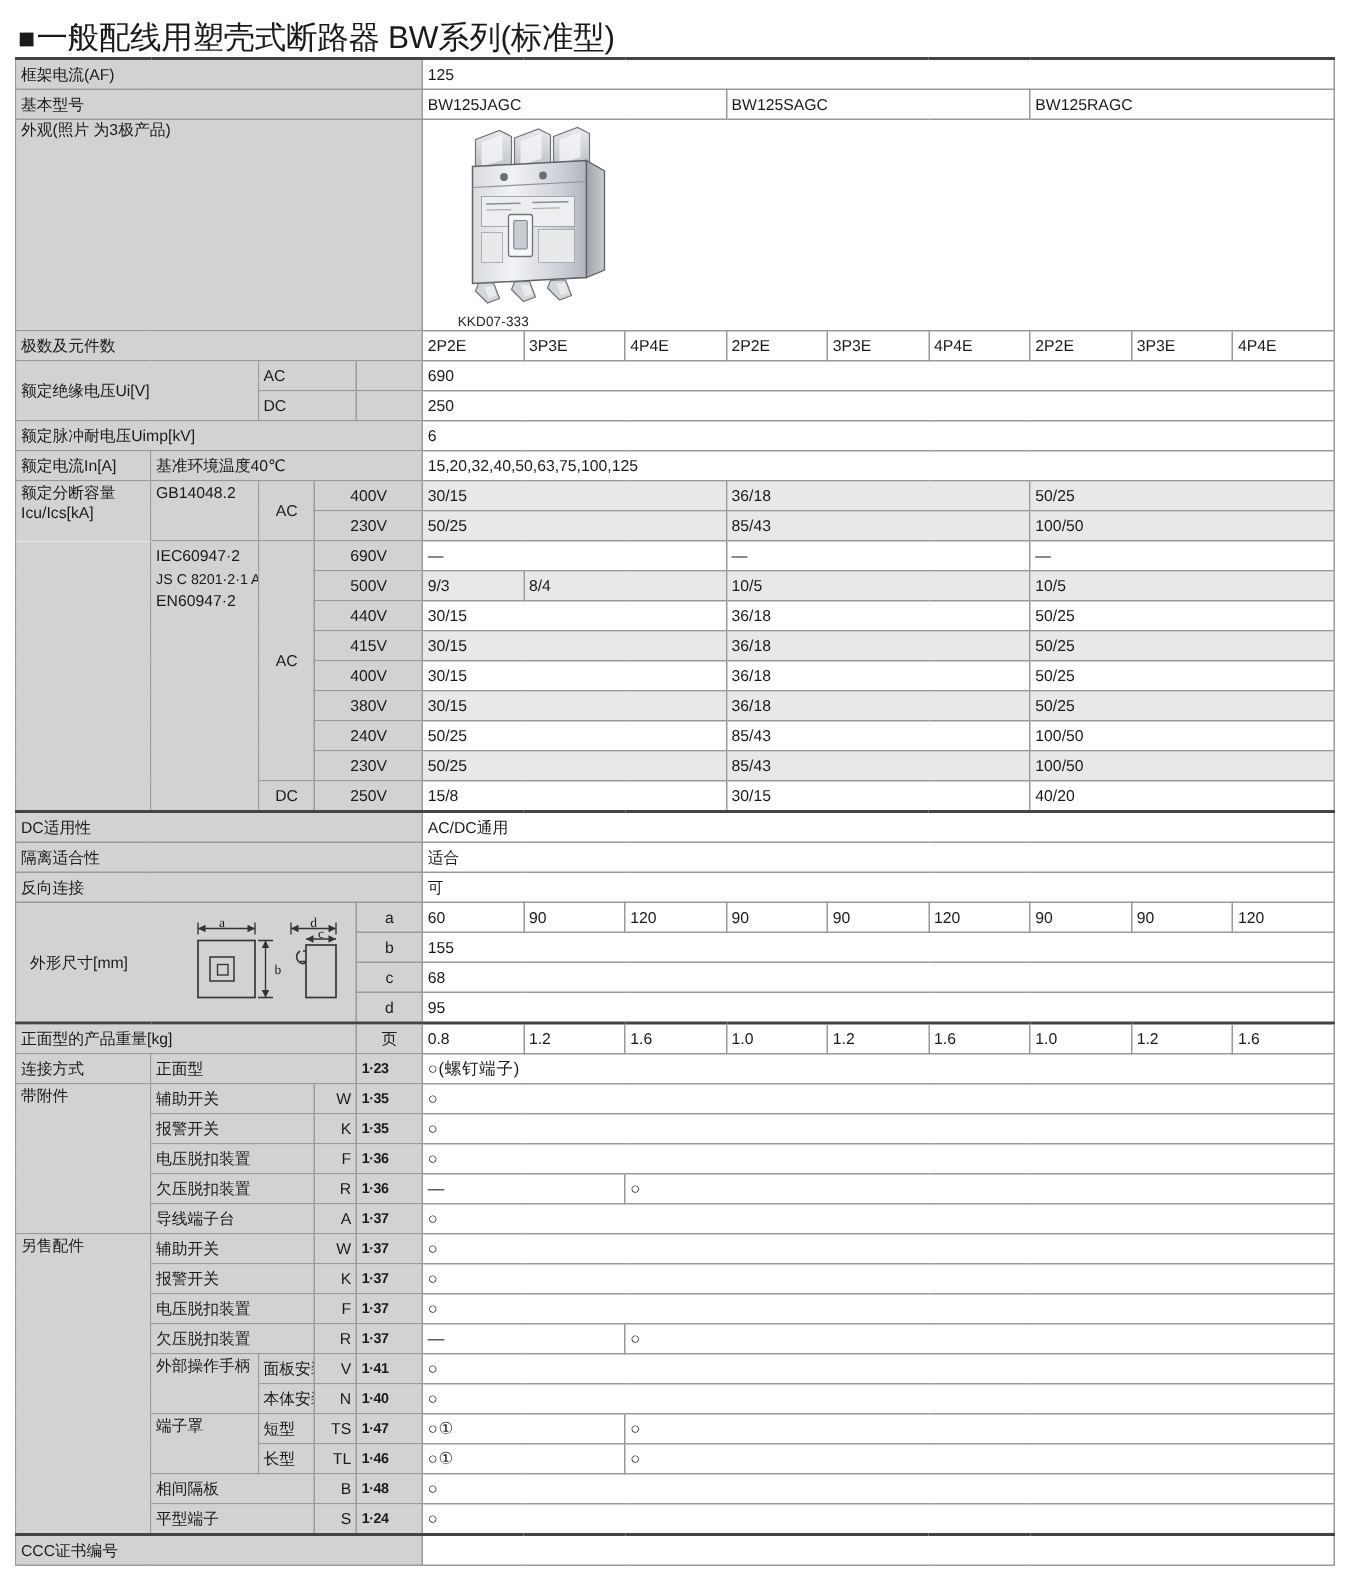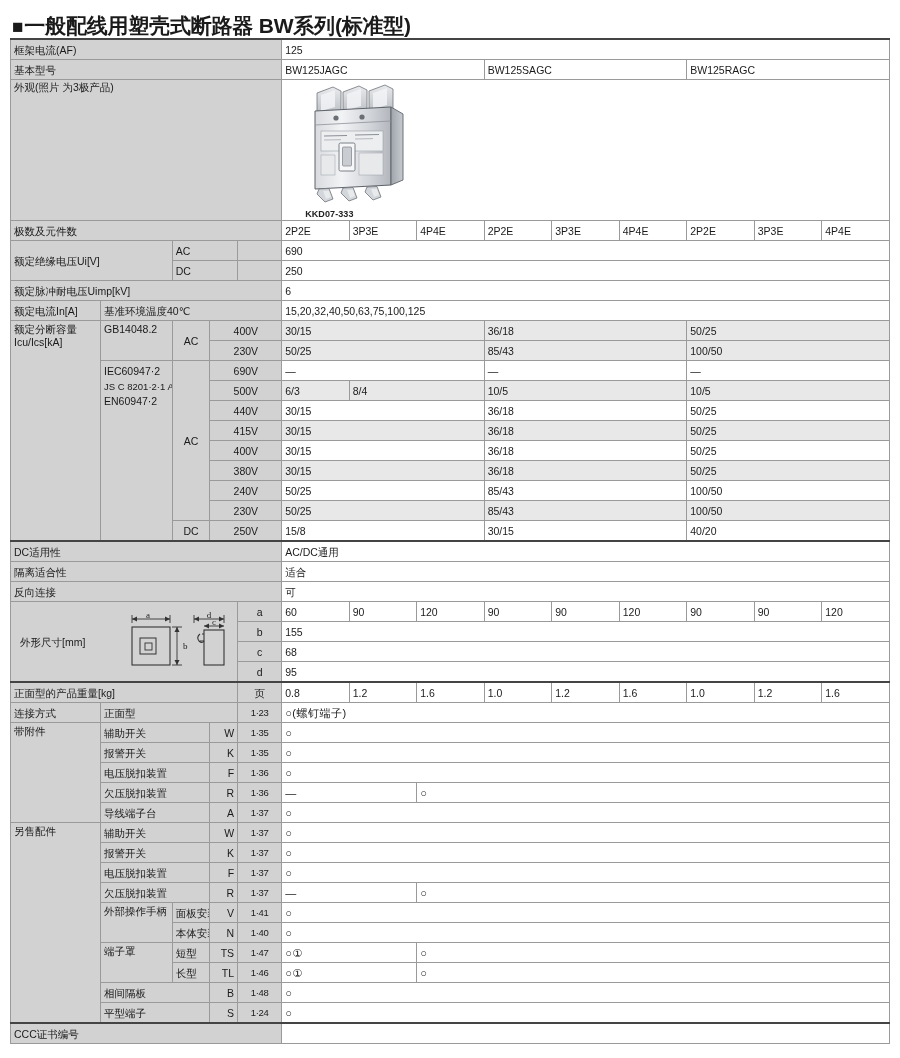--- a/index.html
+++ b/index.html
@@ -6,21 +6,21 @@
   body{
     width:900px;height:1058px;
     font-family:"Liberation Sans","DejaVu Sans",sans-serif;
     color:#1a1a1a;
     -webkit-font-smoothing:antialiased;
   }
   .page{width:900px;height:1058px;position:relative;box-sizing:border-box;padding:0 10px;}
 
   
   .title{
-    font-size:21px;font-weight:bold;letter-spacing:-0.2px;
+    font-size:21px;font-weight:normal;letter-spacing:-0.2px;
     margin:14px 0 0 2px;line-height:1.15;
   }
   .title .sq{font-size:19px;margin-right:1px;}
   .subtitle{
     font-size:12.5px;font-weight:bold;margin:10px 0 6px 2px;letter-spacing:-0.1px;
   }
   .subtitle .dot{font-size:11px;}
 
   
   table.spec{
@@ -39,32 +39,32 @@
   .val{background:#ffffff;}
   .valg{background:#e8e8e8;}
   .c{text-align:center;}
   .r{text-align:right;}
   .thick-top{border-top:2px solid #444 !important;}
   .nobot{border-bottom:none !important;}
   .notop{border-top:none !important;}
 
   .photo-cell{height:150px;vertical-align:top;padding-top:4px;}
   .photo-wrap{display:flex;flex-direction:column;align-items:flex-start;padding-left:18px;}
-  .photo-cap{font-size:9px;margin-top:2px;letter-spacing:0.1px;color:#222;padding-left:2px;font-weight:bold;}
+  .photo-cap{font-size:9px;margin-top:2px;letter-spacing:0.1px;color:#222;padding-left:2px;}
 
   .dimcell{height:68px;vertical-align:middle;background:#d2d2d2;padding:0;}
   .dimbox{display:flex;align-items:center;height:100%;}
   .dimname{padding-left:6px;font-size:10.5px;width:100px;flex:none;}
   .dimsvg{flex:none;}
 
   .mark{font-size:11px;letter-spacing:0.5px;}
   .dash{letter-spacing:0;}
   .sp{display:inline-block;width:44px;}
   .nowrapsm{font-size:9.5px;}
-  .pg{font-size:9.5px;font-weight:normal;text-align:center;letter-spacing:-0.3px;}
+  .pg{font-size:9.5px;font-weight:bold;letter-spacing:-0.3px;}
   .code{font-size:10px;}
 </style>
 </head>
 <body>
 
 <div class="page">
 
   <div class="title">
     <span class="sq">■</span><span>一般配线用塑壳式断路器 BW系列(标准型)</span>
   </div>
@@ -229,21 +229,21 @@
         <div>EN60947·2</div>
       </td>
       <td class="lbl c" rowspan="8">AC</td>
       <td class="lbl c" colspan="2">690V</td>
       <td class="val dash" colspan="3">—</td>
       <td class="val dash" colspan="3">—</td>
       <td class="val dash" colspan="3">—</td>
     </tr>
     <tr>
       <td class="lbl c" colspan="2">500V</td>
-      <td class="valg">6/3</td>
+      <td class="valg">9/3</td>
       <td class="valg" colspan="2">8/4</td>
       <td class="valg" colspan="3">10/5</td>
       <td class="valg" colspan="3">10/5</td>
     </tr>
     <tr>
       <td class="lbl c" colspan="2">440V</td>
       <td class="val" colspan="3">30/15</td>
       <td class="val" colspan="3">36/18</td>
       <td class="val" colspan="3">50/25</td>
     </tr>

